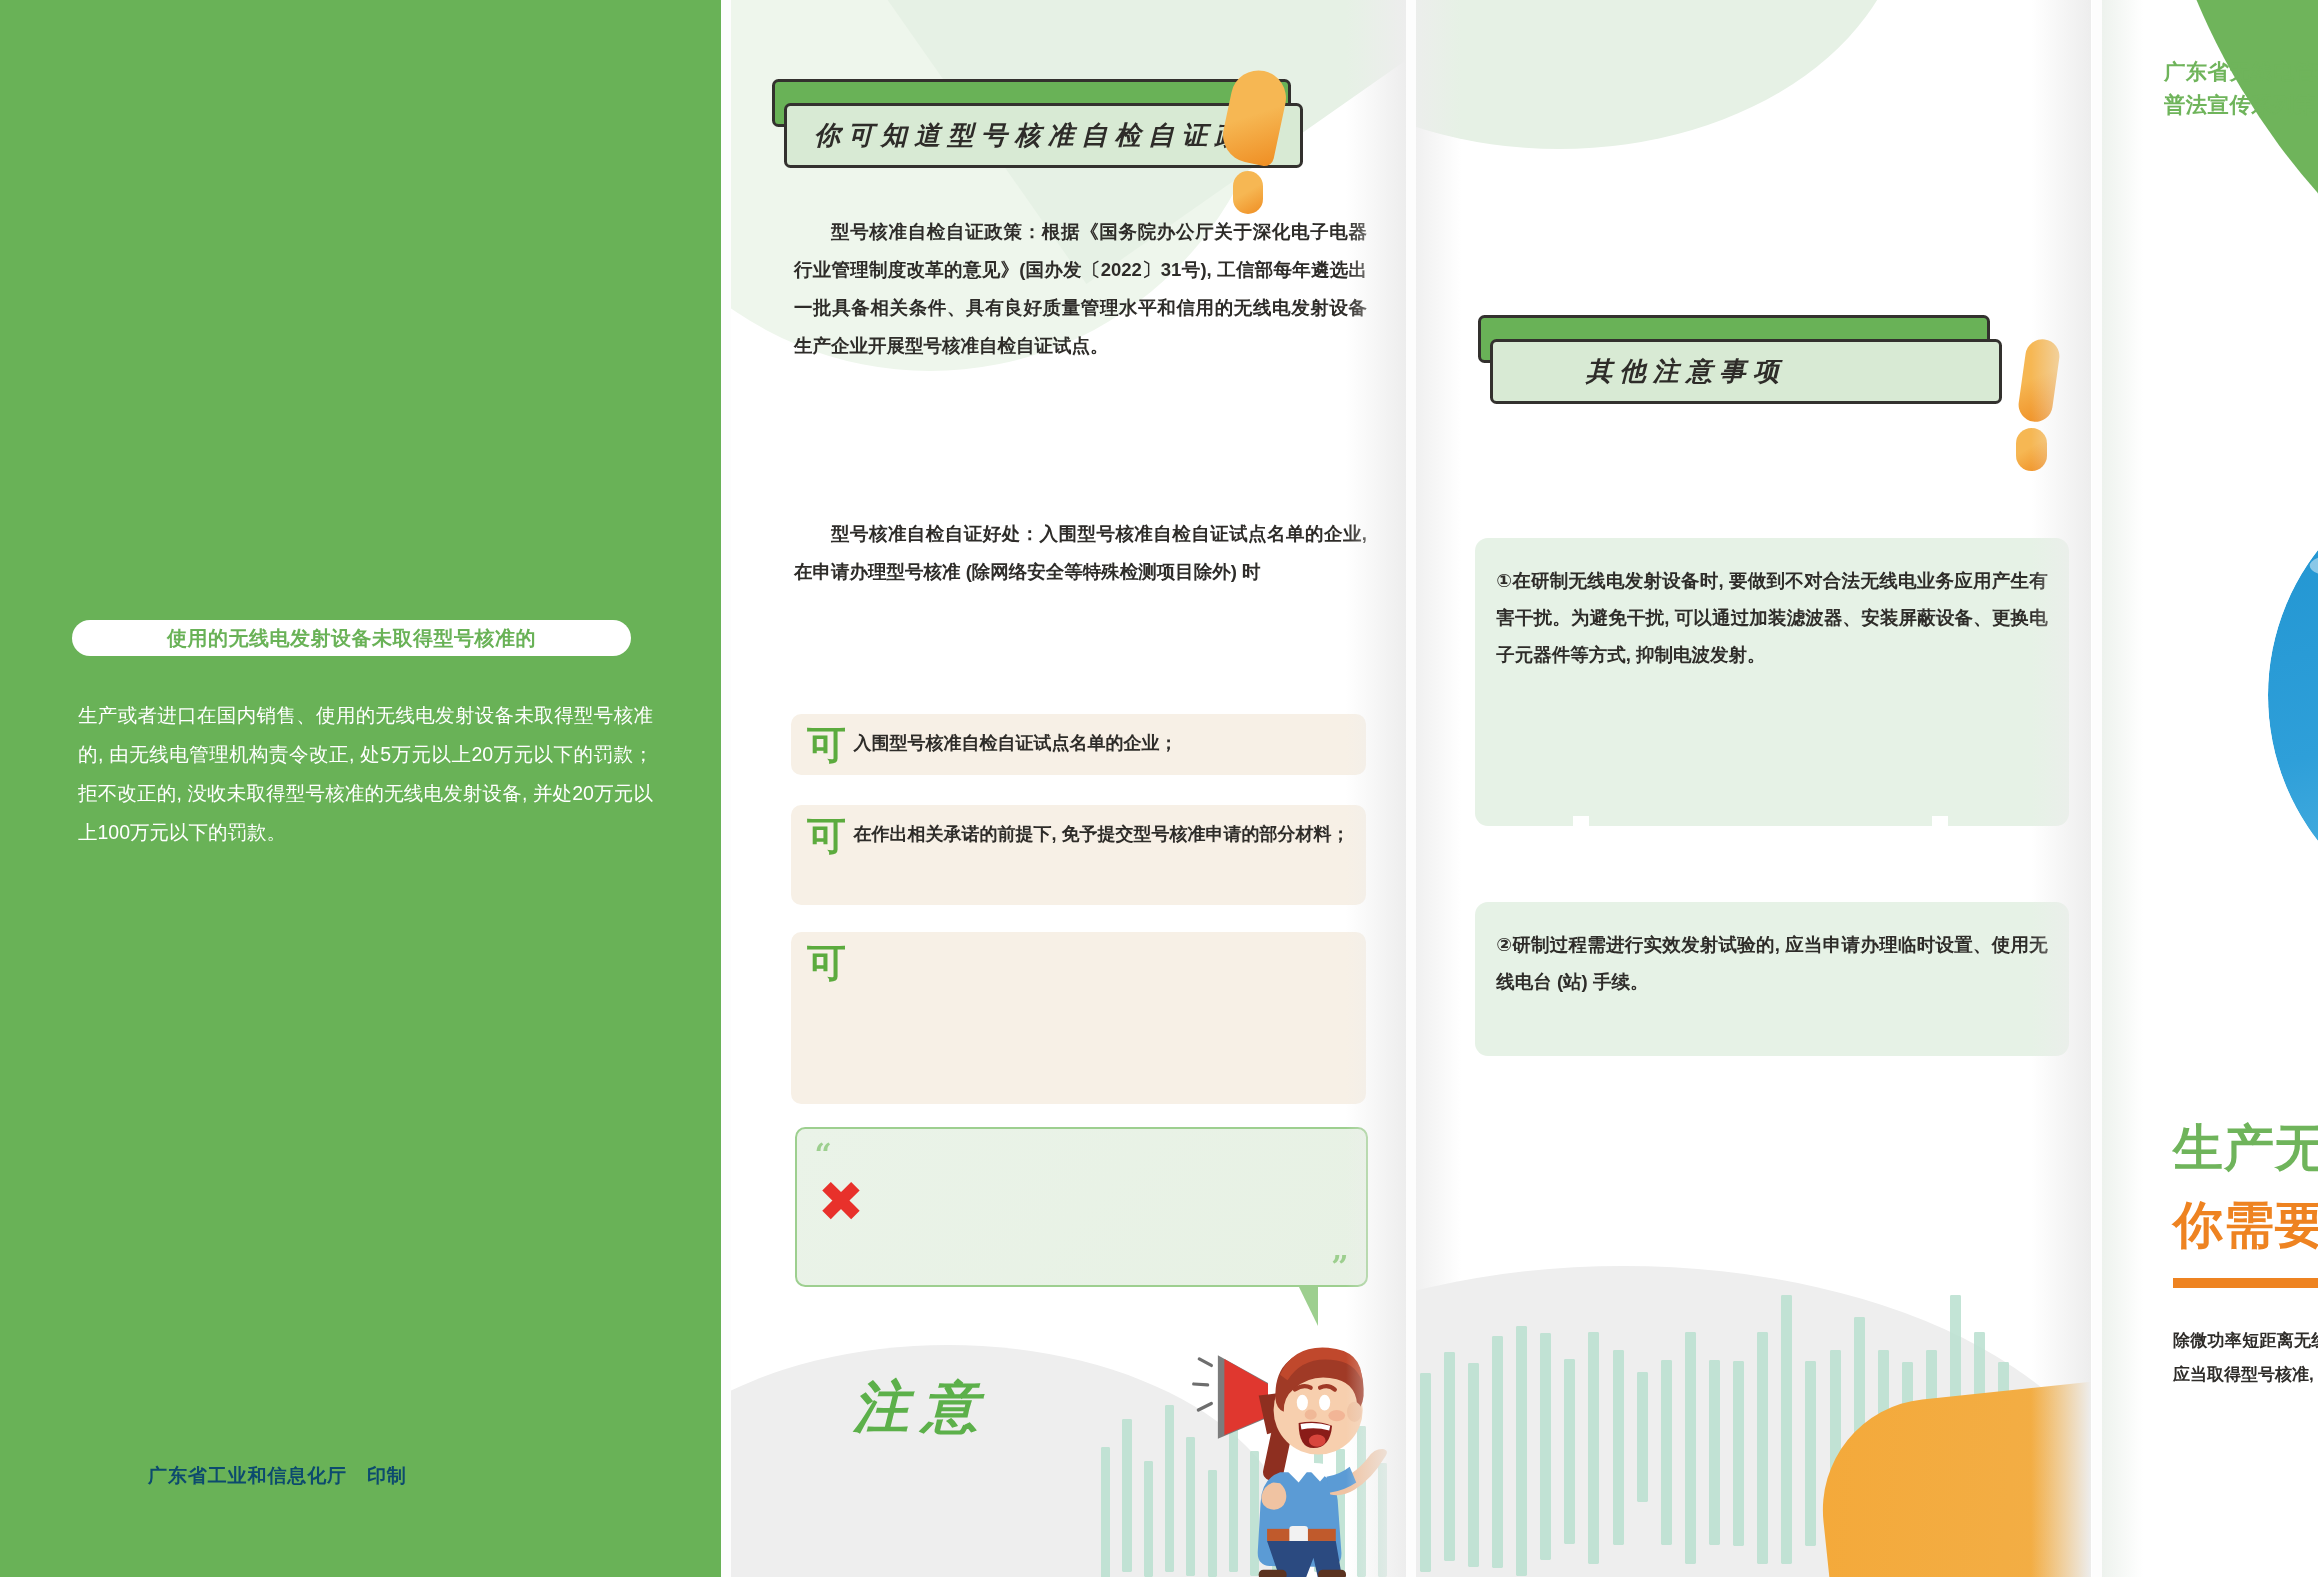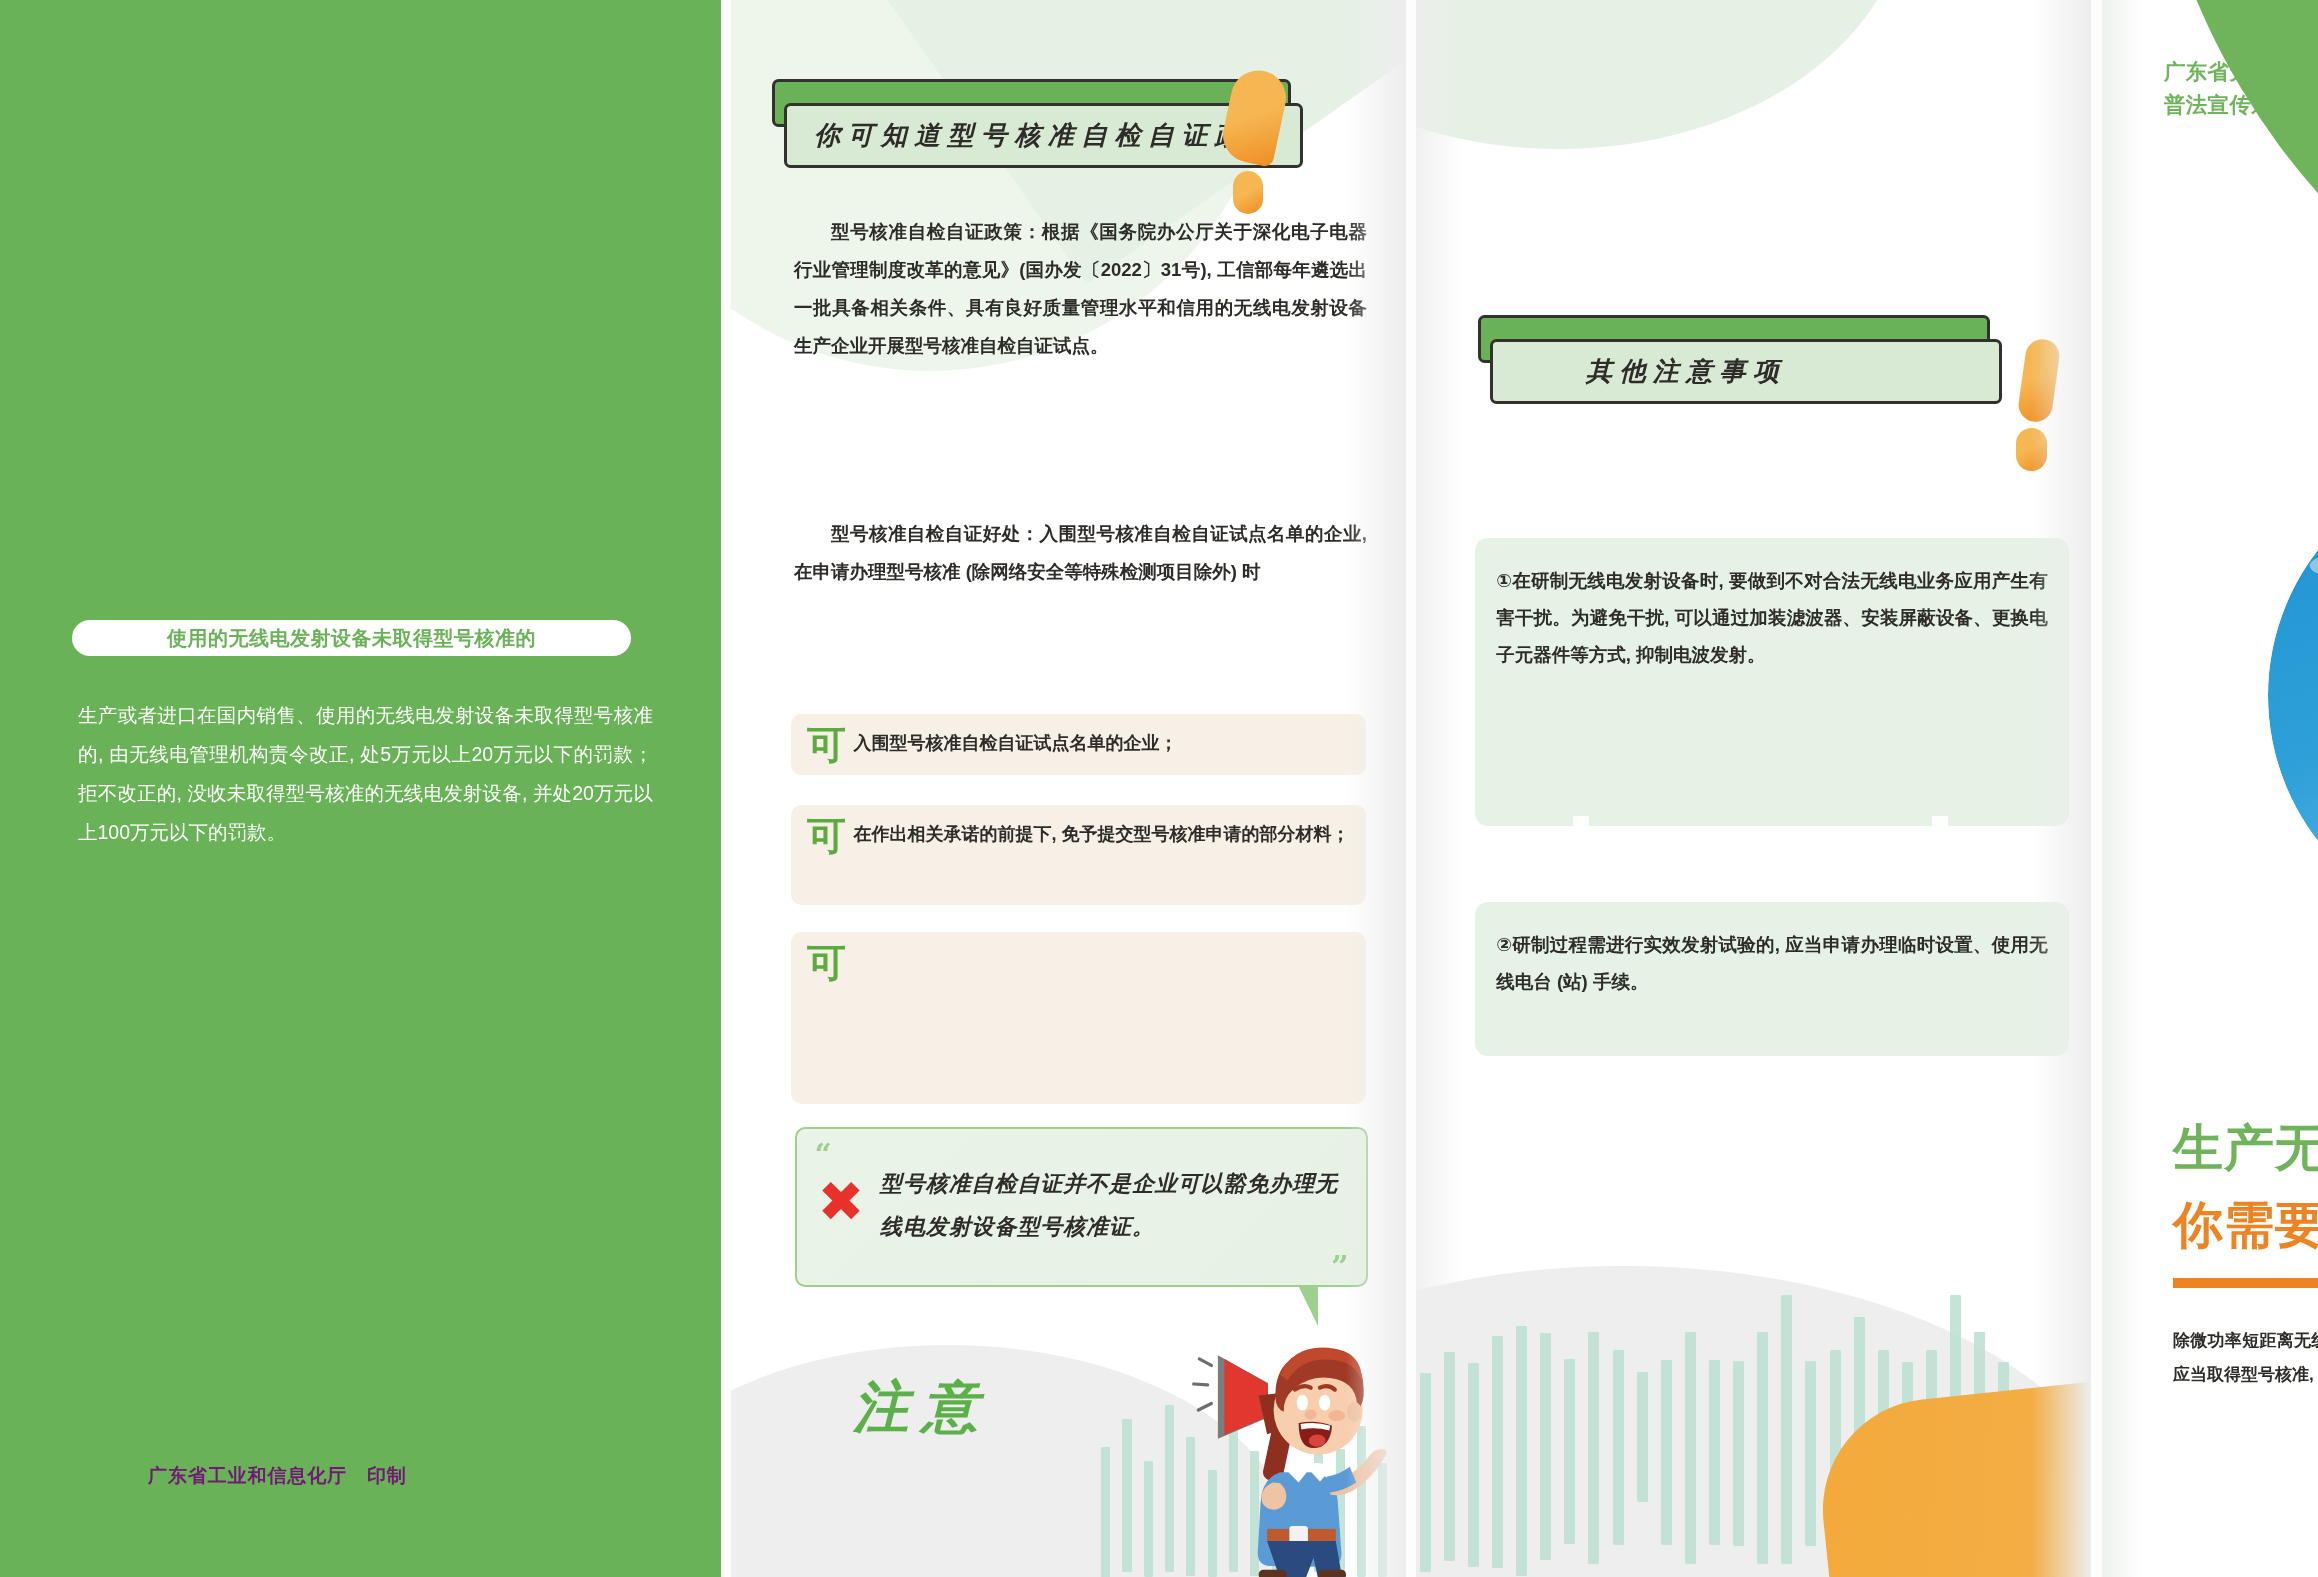--- a/index.html
+++ b/index.html
@@ -6,21 +6,21 @@
   body{font-family:"Liberation Sans","DejaVu Sans",sans-serif;}
   #page{position:relative;width:2812px;height:1578px;overflow:hidden;background:#ffffff;}
 
   
   .panel1{position:absolute;left:0;top:0;width:721px;height:1578px;background:#69b257;overflow:hidden;}
   .p1-pill{position:absolute;left:72px;top:620px;width:559px;height:36px;background:#ffffff;border-radius:19.5px;
            display:flex;align-items:center;justify-content:center;}
   .p1-pill span{color:#69b257;font-size:20px;font-weight:bold;letter-spacing:0.5px;}
   .p1-body{position:absolute;left:78px;top:696px;width:575px;color:#ffffff;font-size:19.5px;line-height:2.0;
            text-align:justify;font-weight:500;}
-  .p1-foot{position:absolute;left:148px;top:1463px;color:#701a75;font-size:19px;font-weight:bold;letter-spacing:0.9px;}
+  .p1-foot{position:absolute;left:148px;top:1463px;color:#0c4a6e;font-size:19px;font-weight:bold;letter-spacing:0.9px;}
 
   
   .panel2{position:absolute;left:721px;top:0;width:685px;height:1578px;background:#ffffff;overflow:hidden;}
   .p2-bg-diag{position:absolute;left:-28px;top:-278px;width:788px;height:686px;background:#e6f1e5;
               transform:rotate(-35deg);transform-origin:left top;}
   .p2-bg-soft{position:absolute;left:-139px;top:-325px;width:696px;height:696px;background:#eef6ec;
               border-radius:50%;}
   .p2-right-fade{position:absolute;right:0;top:0;width:60px;height:1578px;
               background:linear-gradient(to right,rgba(255,255,255,0),#ededed);}
 
@@ -154,21 +154,20 @@
     </div>
 
     <div class="kebox" style="left:70px;top:932px;width:575px;height:172px;">
       <div class="kglyph">可</div>
     </div>
 
     <div class="quotebox" style="left:74px;top:1127px;width:573px;height:160px;">
       <div class="qm1">“</div>
       <div class="qm2">”</div>
       <div class="xmark">✖</div>
-      <div class="qtxt">型号核准自检自证并不是企业可以豁免办理无线电发射设备型号核准证。</div>
     </div>
     <div class="quotetail" style="left:577px;top:1285px;"></div>
 
     <div class="greyblob" style="left:-121px;top:1345px;width:696px;height:417px;"></div>
     <div class="bars" style="left:380px;top:1405px;width:306px;height:172px;">
       <div class="bar" style="left:0px;  top:42px;  width:9.3px;height:139px;"></div>
       <div class="bar" style="left:21.3px; top:14px;  width:9.3px;height:153px;"></div>
       <div class="bar" style="left:43px; top:56px; width:9.3px;height:116px;"></div>
       <div class="bar" style="left:64px;top:0px;   width:9.3px;height:167px;"></div>
       <div class="bar" style="left:85px;top:32px;  width:9.3px;height:139px;"></div>

